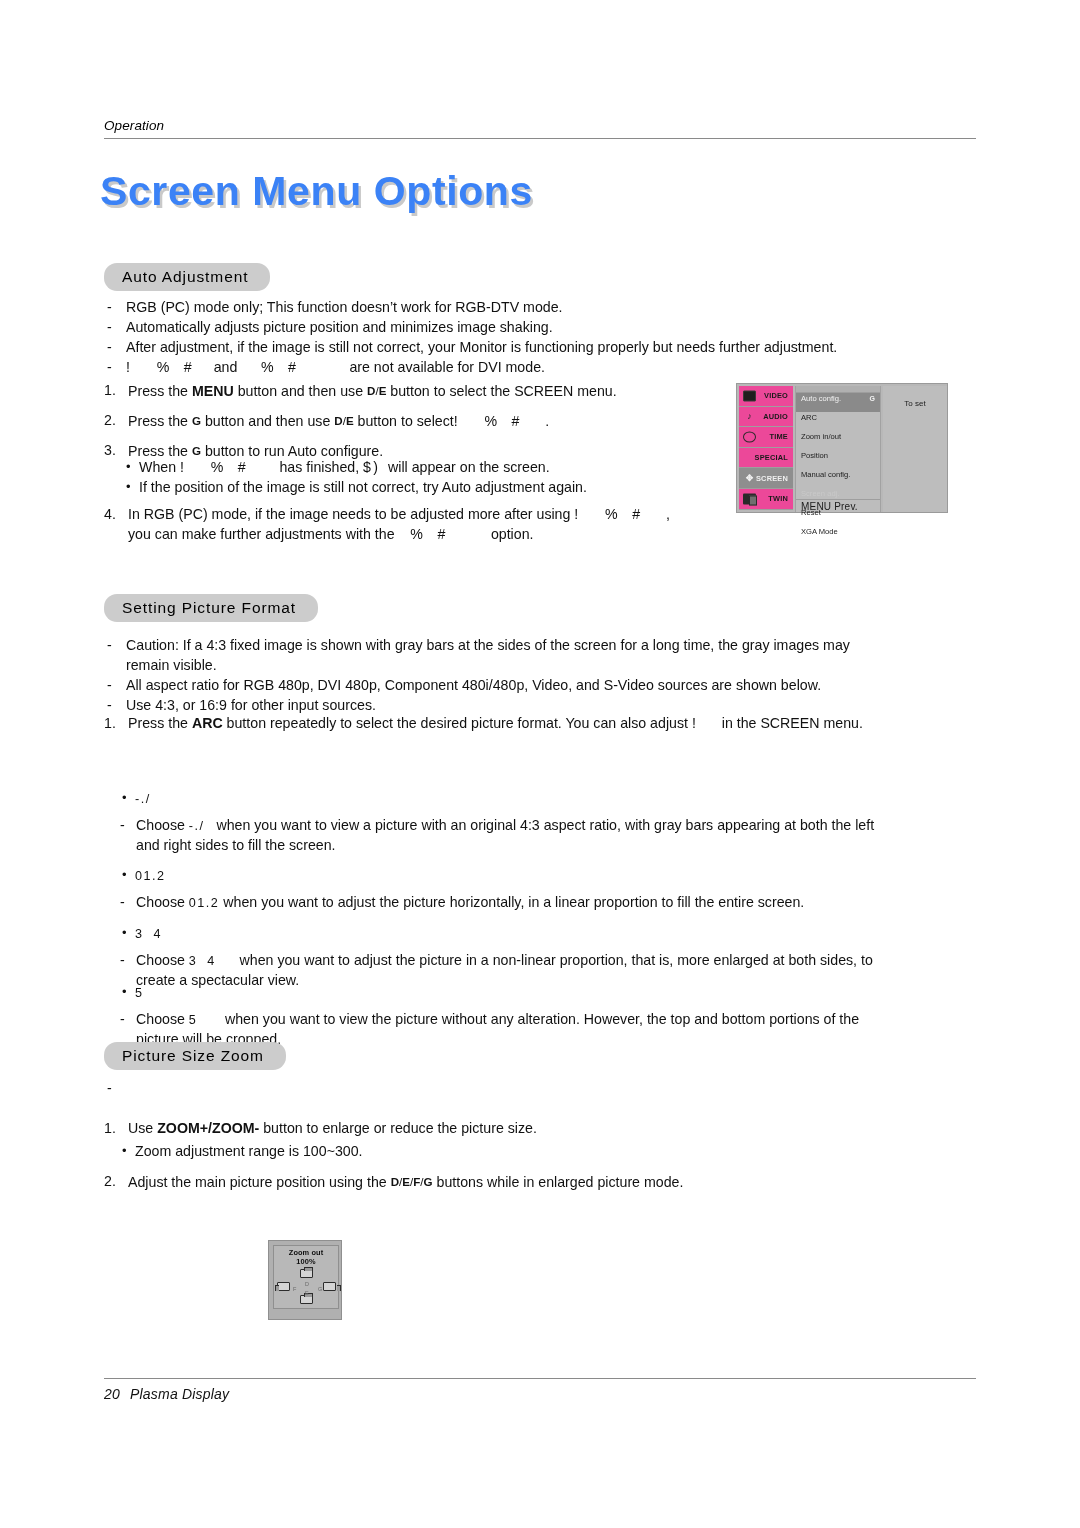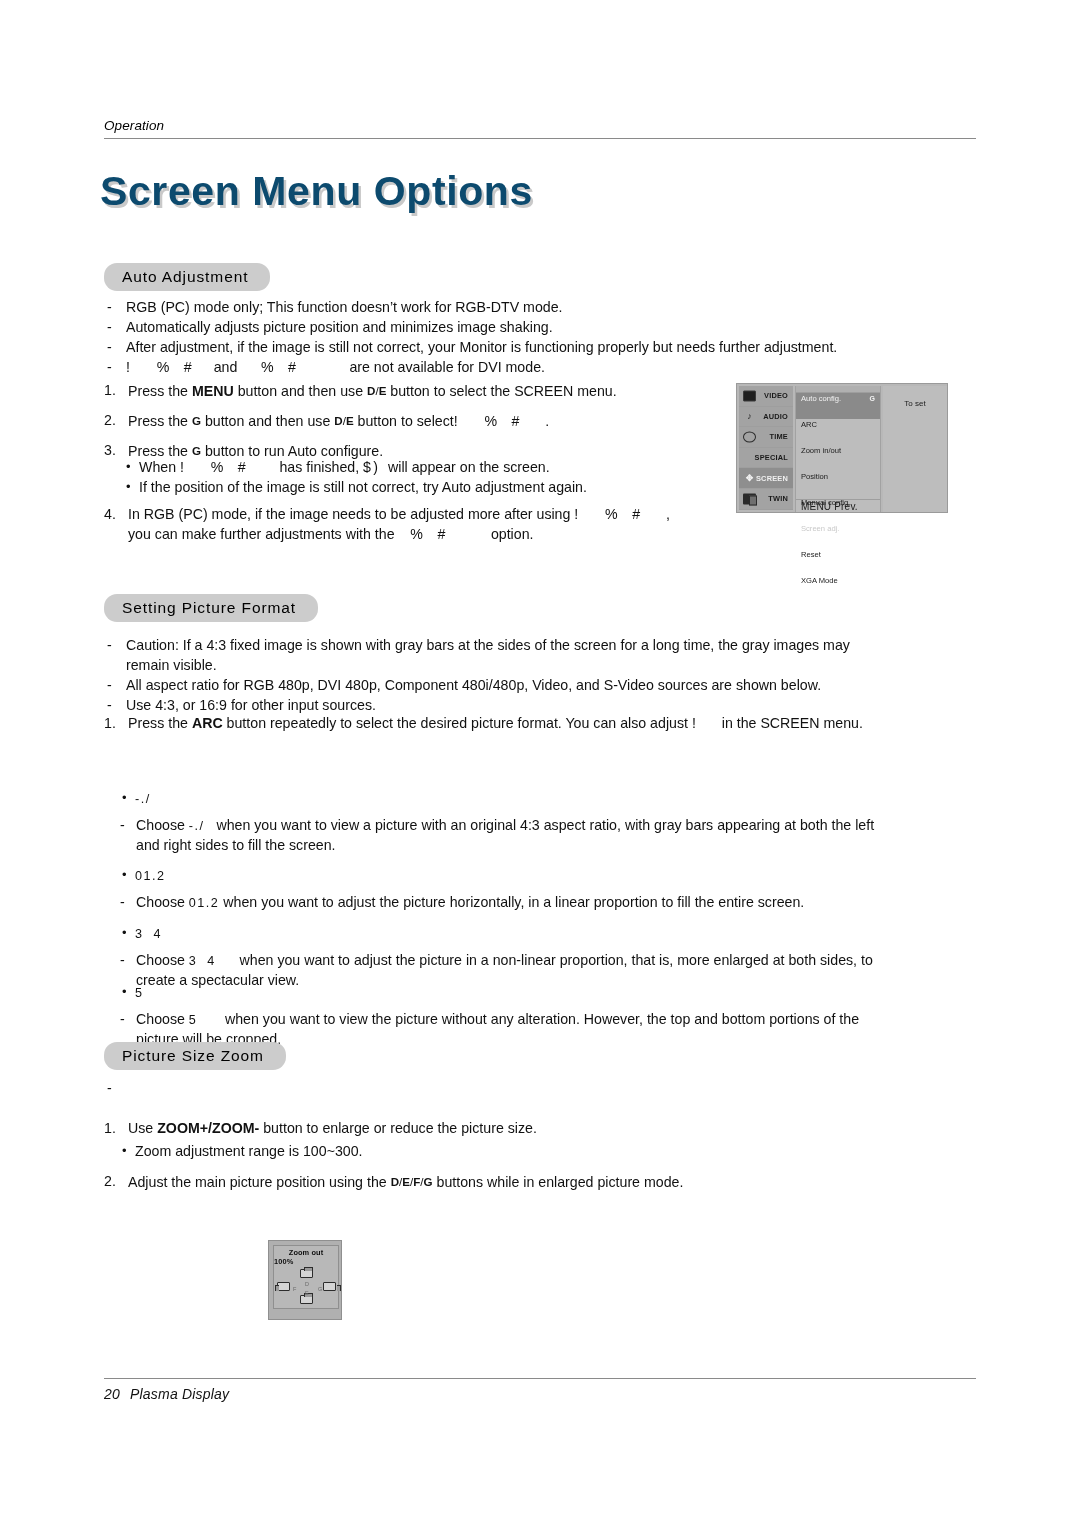--- a/index.html
+++ b/index.html
@@ -43,21 +43,21 @@
   }
 
   
   .doc-title {
     position: absolute;
     left: 100px;
     top: 168px;
     font-size: 41px;
     font-weight: bold;
     letter-spacing: .6px;
-    color: #0c4a6e;
+    color: #3b82f6;
     text-shadow: 2.5px 2.5px 0 #c9c9c9;
     white-space: nowrap;
   }
 
   
   .pill {
     display: inline-block;
     background: #cccccc;
     border-radius: 13px;
     padding: 4px 22px 5px 18px;
@@ -124,21 +124,21 @@
     border: 1px solid #9a9a9a;
     font-size: 7.6px;
     color: #1c1c1c;
   }
   .osd-tabs {
     position: absolute; left: 2px; top: 2px;
     width: 54px; height: 126px;
   }
   .osd-tab {
     height: 20.6px;
-    background: #a3a3a3;
+    background: #ec4899;
     border-bottom: 1px solid #9e9e9e;
     display: flex;
     align-items: center;
     justify-content: flex-end;
     padding-right: 5px;
     font-size: 7.4px;
     font-weight: bold;
     letter-spacing: .2px;
     color: #1a1a1a;
     position: relative;
@@ -158,21 +158,21 @@
 
   .osd-list {
     position: absolute; left: 58px; top: 2px;
     width: 86px; height: 126px;
     background: #bdbdbd;
     border-left: 1px solid #a2a2a2;
     border-right: 1px solid #a2a2a2;
   }
   .osd-list .hdr-strip { height: 7px; border-bottom: 1px solid #9e9e9e; background:#b0b0b0; }
   .osd-item {
-    height: 26px;
+    height: 19px;
     line-height: 11.6px;
     padding-left: 5px;
     font-size: 7.6px;
     position: relative;
     color: #1c1c1c;
     white-space: nowrap;
   }
   .osd-item.sel { background: #8a8a8a; color: #f2f2f2; }
   .osd-item.dim { color: #c9c9c9; }
   .osd-item .gmark { position: absolute; right: 5px; top: 0; font-weight: bold; font-size: 7px; }
@@ -204,21 +204,21 @@
     background: #b0b0b0;
     border: 1px solid #8f8f8f;
   }
   .zoom-osd .zo-inner {
     position: absolute; left: 4px; top: 4px;
     width: 66px; height: 64px;
     background: #b8b8b8;
     border: 1px solid #8f8f8f;
   }
   .zo-title { text-align: center; font-size: 7.4px; font-weight: bold; color: #101010; margin-top: 2px; letter-spacing: .1px; }
-  .zo-pct   { font-size: 7.4px; font-weight: bold; color: #101010; letter-spacing: .1px; }
+  .zo-pct   { text-align: center; font-size: 7.4px; font-weight: bold; color: #101010; letter-spacing: .1px; }
   .zo-pad { position: absolute; left: 0; top: 20px; width: 66px; height: 42px; }
   .btn-ico {
     position: absolute;
     background: #d4d4d4;
     border: 1.2px solid #2c2c2c;
     width: 13px; height: 9px;
     border-radius: 1px;
   }
   .btn-ico::after {
     content: ""; position: absolute;

